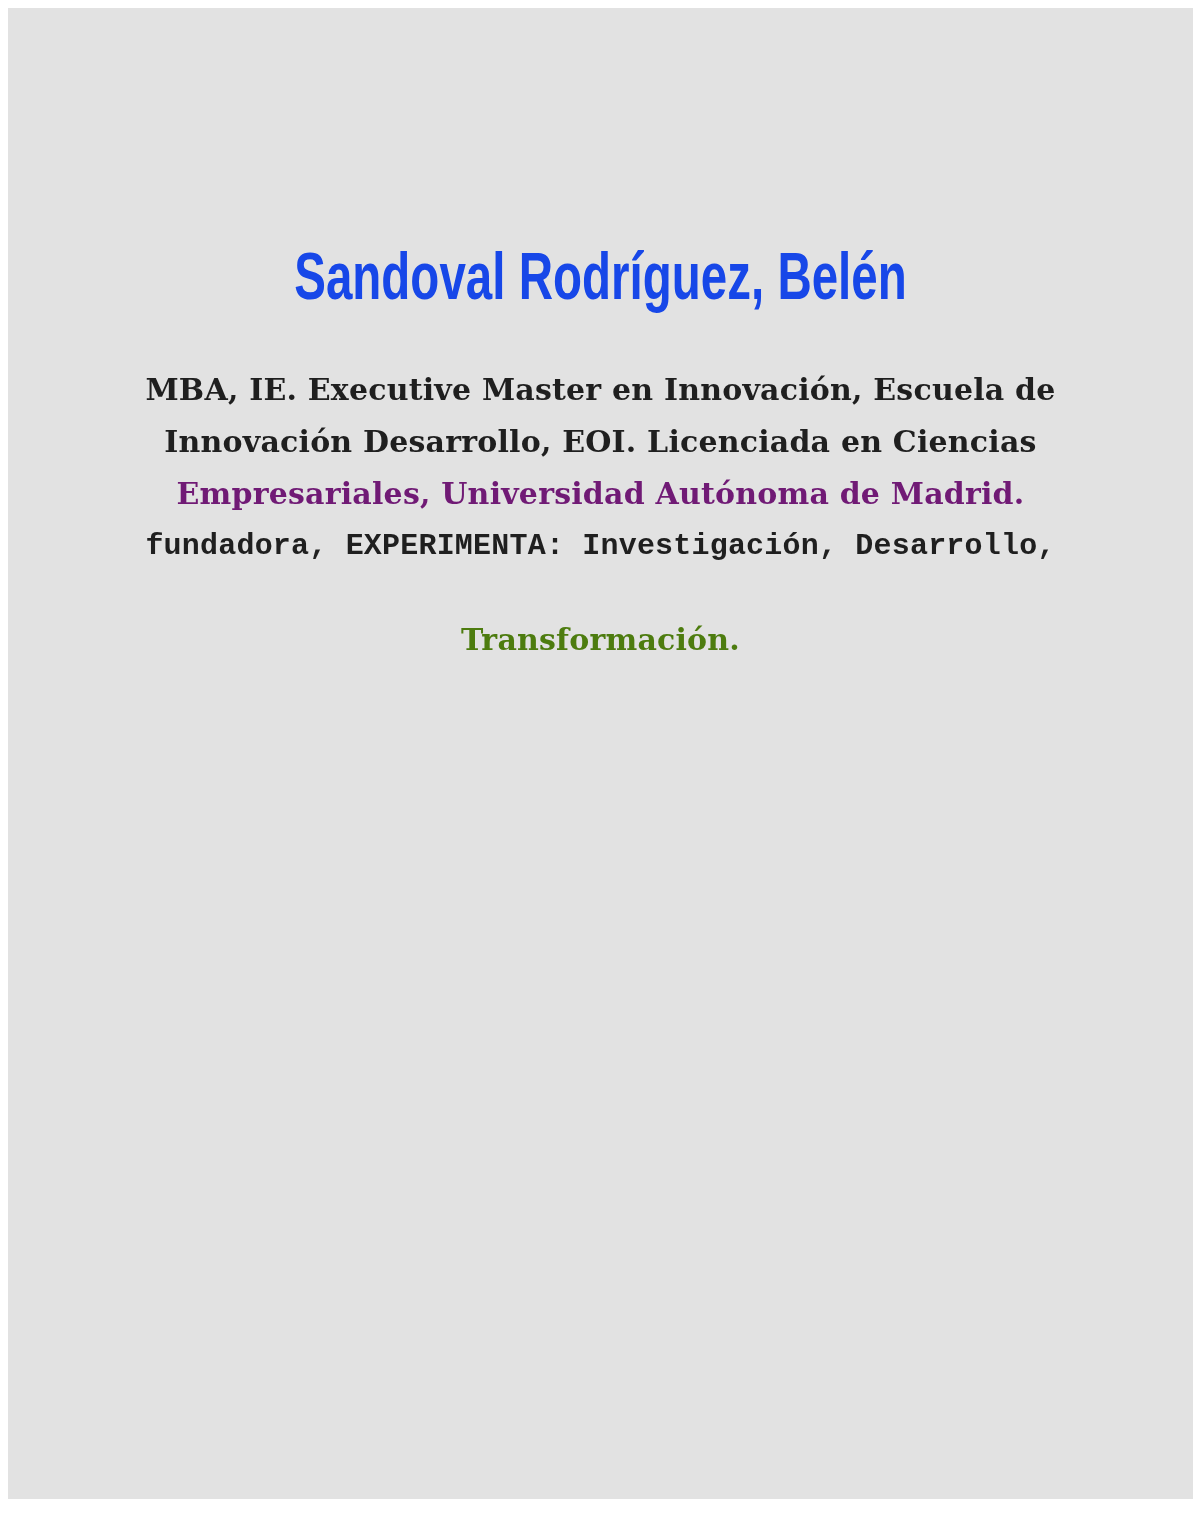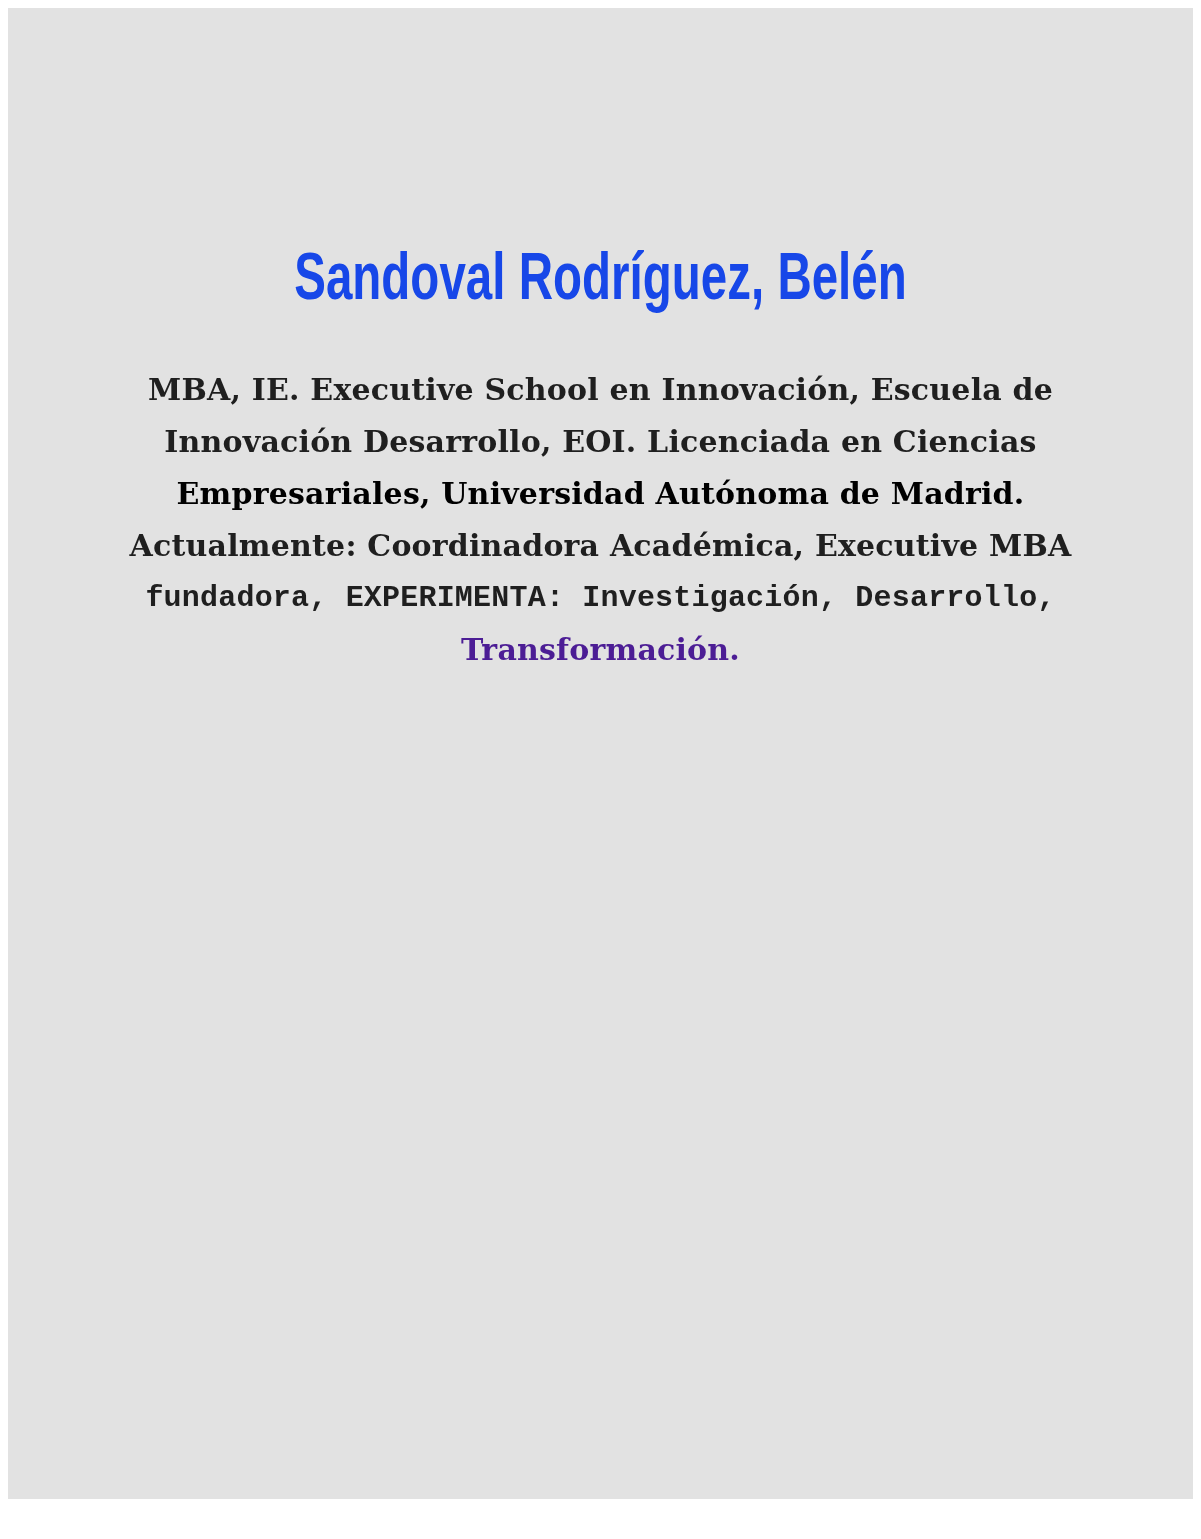--- a/index.html
+++ b/index.html
@@ -57,22 +57,21 @@
 </style>
 </head>
 <body>
 
 <div class="page">
   <div class="canvas" style="background-color: rgb(226, 226, 226);">
 
     <h1 class="title" style="color: rgb(23, 71, 232);">Sandoval Rodríguez, Belén</h1>
 
     <div class="bio">
-      <div class="bio-line" style="color: rgb(31, 31, 31);">MBA, IE. Executive School en Innovación, Escuela de</div>
+      <div class="bio-line" style="color: rgb(31, 31, 31);">MBA, IE. Executive Master en Innovación, Escuela de</div>
       <div class="bio-line" style="color: rgb(31, 31, 31);">Innovación Desarrollo, EOI. Licenciada en Ciencias</div>
-      <div class="bio-line" style="color: #000000;">Empresariales, Universidad Autónoma de Madrid.</div>
-      <div class="bio-line" style="color: rgb(31, 31, 31);">Actualmente: Coordinadora Académica, Executive MBA</div>
+      <div class="bio-line" style="color: #701a75;">Empresariales, Universidad Autónoma de Madrid.</div>
       <div class="bio-line" style="color: rgb(31, 31, 31); font-family: Liberation Mono, monospace;">fundadora, EXPERIMENTA: Investigación, Desarrollo,</div>
-      <div class="bio-line" style="color: #4c1d95;">Transformación.</div>
+      <div class="bio-line" style="color: #4d7c0f; margin-top: 42px;">Transformación.</div>
     </div>
 
   </div>
 </div>
 
 </body></html>

